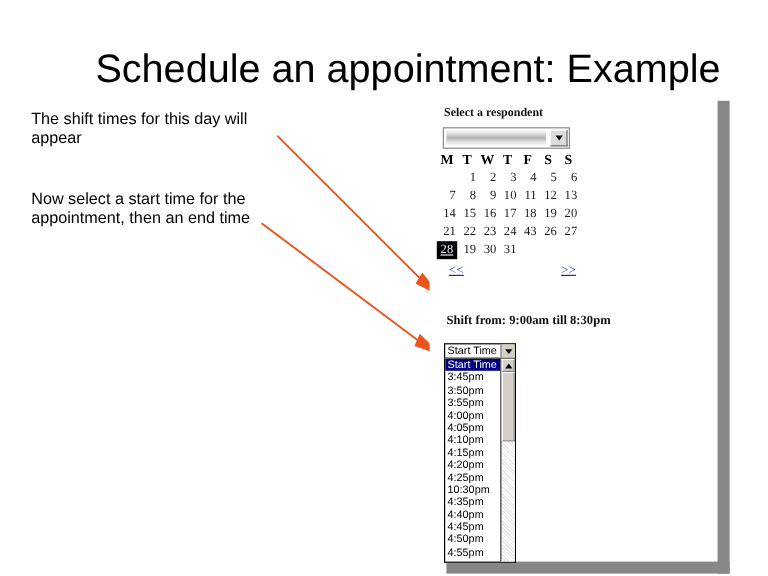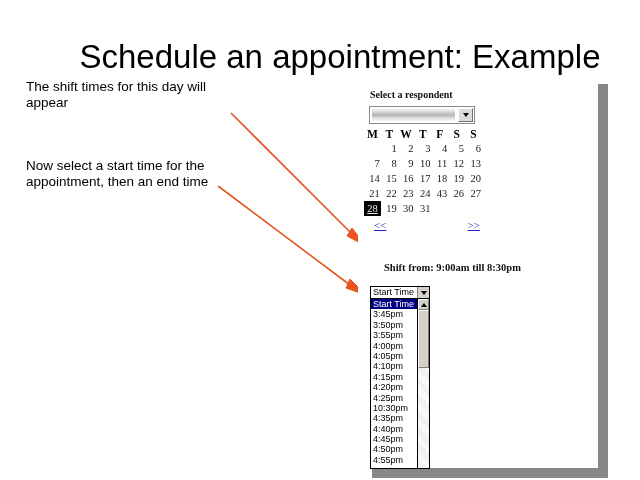--- a/index.html
+++ b/index.html
@@ -33,21 +33,21 @@
   }
 
   
   .callout {
     position: absolute;
     font-family: "Liberation Sans", sans-serif;
     font-size: 13.5px;
     line-height: 16px;
     color: #000000;
   }
-  #callout-1 { left: 26px; top: 79px; width: 215px; }
+  #callout-1 { left: 26px; top: 91px; width: 215px; }
   #callout-2 { left: 26px; top: 158px; width: 215px; }
 
   
   .arrow-svg {
     position: absolute;
     left: 0;
     top: 0;
     width: 640px;
     height: 480px;
     pointer-events: none;
@@ -185,21 +185,20 @@
   }
   #cal-prev { position: absolute; left: 10px; top: 0; }
   #cal-next { position: absolute; right: 2px; top: 0; }
 
   
   #shift-line {
     left: 372px;
     top: 262px;
     font-family: "Liberation Serif", serif;
     font-size: 10.5px;
-    margin-left: 12px;
   }
 
   
   #starttime-combo {
     position: absolute;
     left: 370px;
     top: 286px;
     width: 60px;
     height: 13px;
     border: 1px solid #000000;

